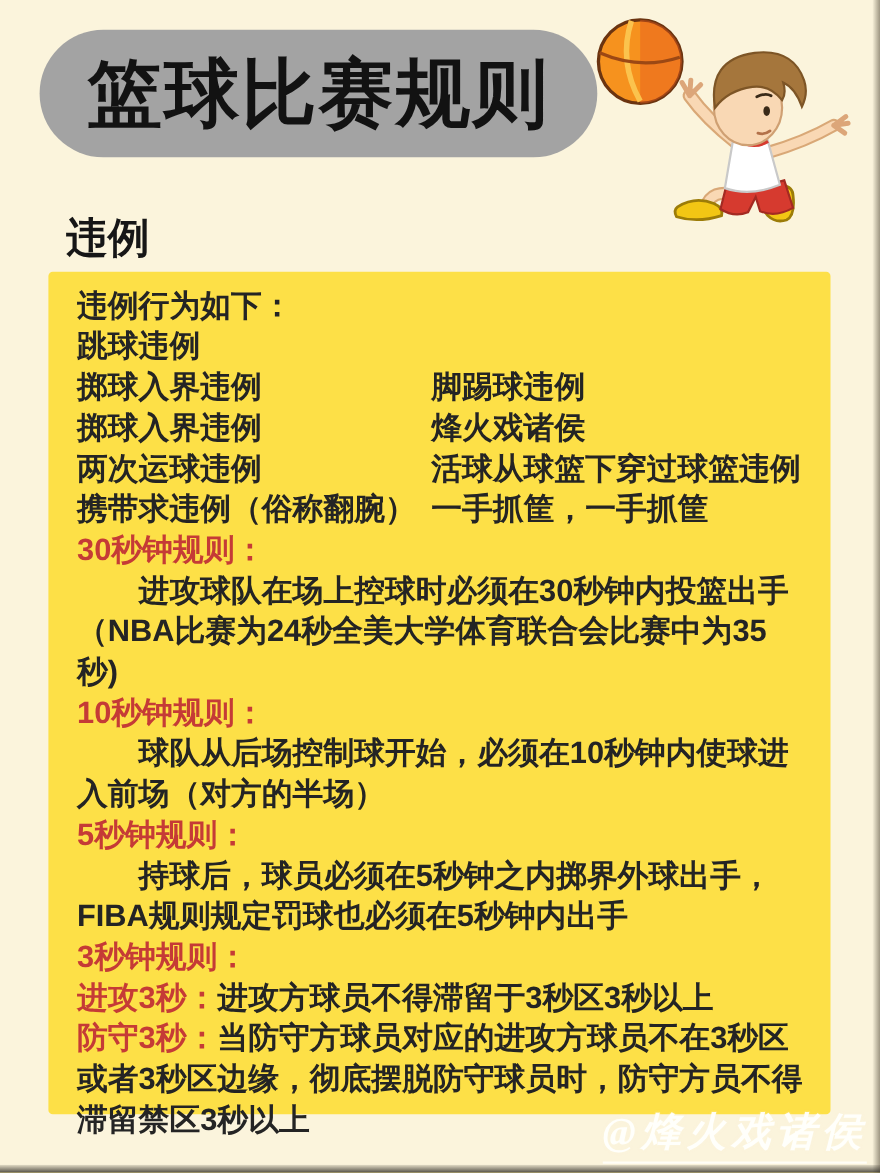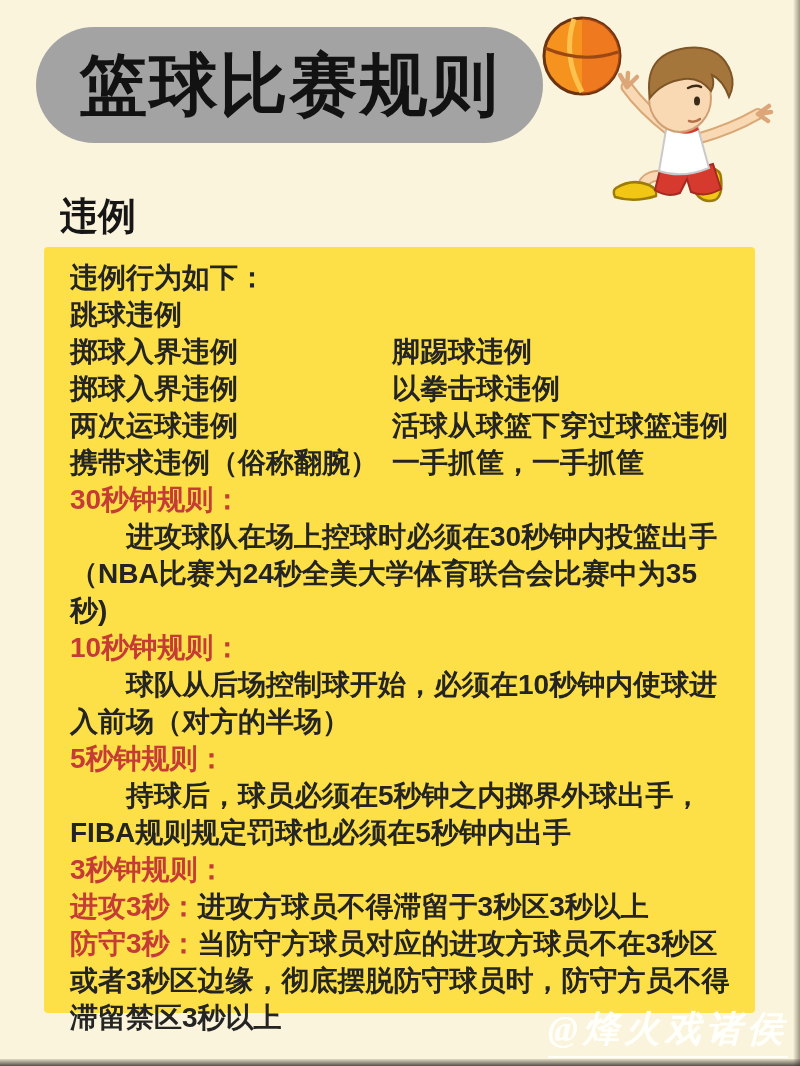--- a/index.html
+++ b/index.html
@@ -130,21 +130,21 @@
 
   <div class="vrow">
     <span class="cell-left">跳球违例</span>
   </div>
   <div class="vrow">
     <span class="cell-left">掷球入界违例</span>
     <span class="cell-right">脚踢球违例</span>
   </div>
   <div class="vrow">
     <span class="cell-left">掷球入界违例</span>
-    <span class="cell-right">以拳击球违例</span>
+    <span class="cell-right">烽火戏诸侯</span>
   </div>
   <div class="vrow">
     <span class="cell-left">两次运球违例</span>
     <span class="cell-right">活球从球篮下穿过球篮违例</span>
   </div>
   <div class="vrow">
     <span class="cell-left">携带求违例（俗称翻腕）</span>
     <span class="cell-right">一手抓筐，一手抓筐</span>
   </div>
 

